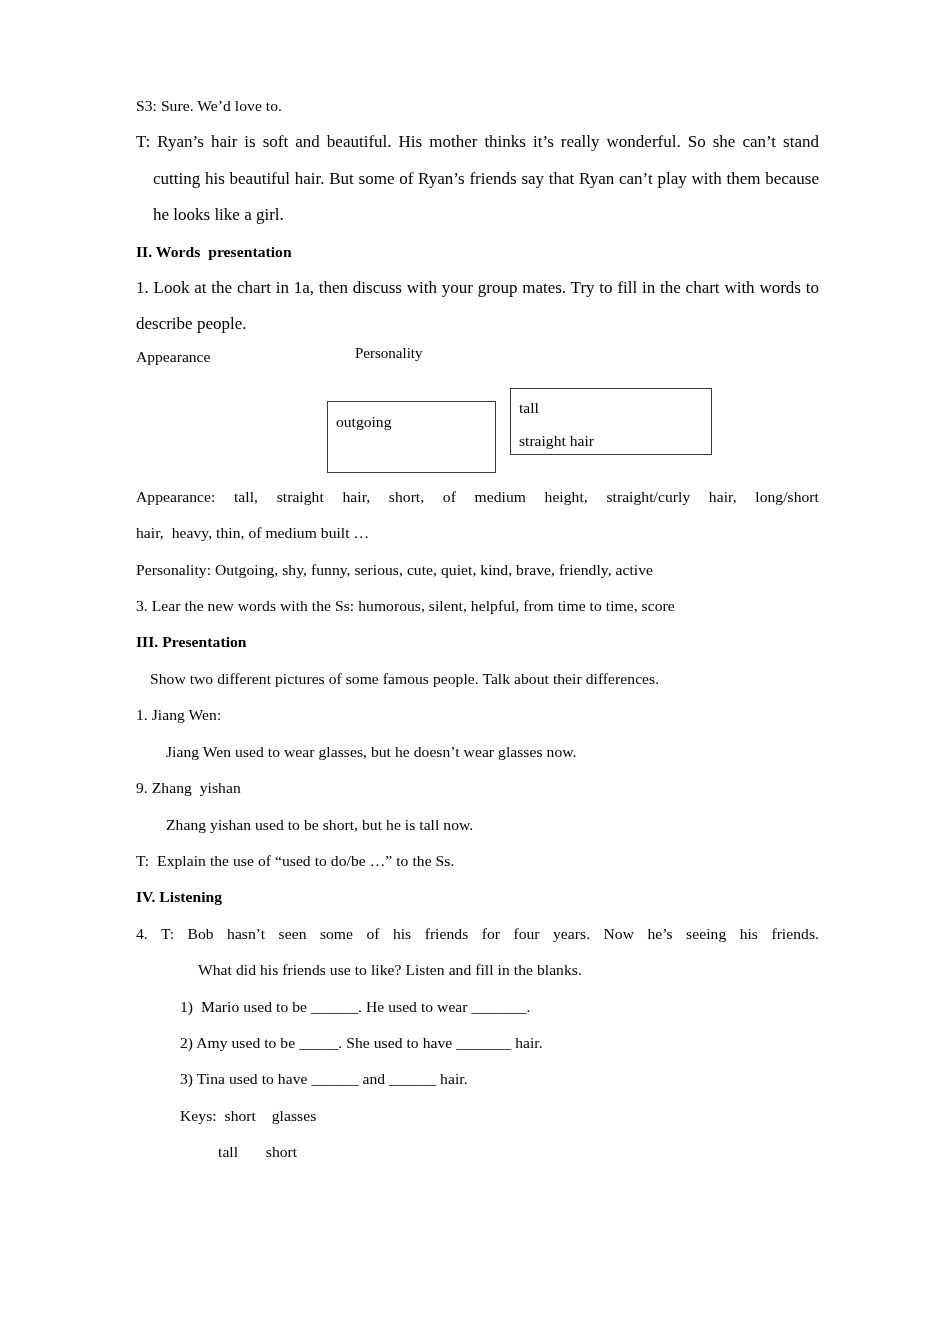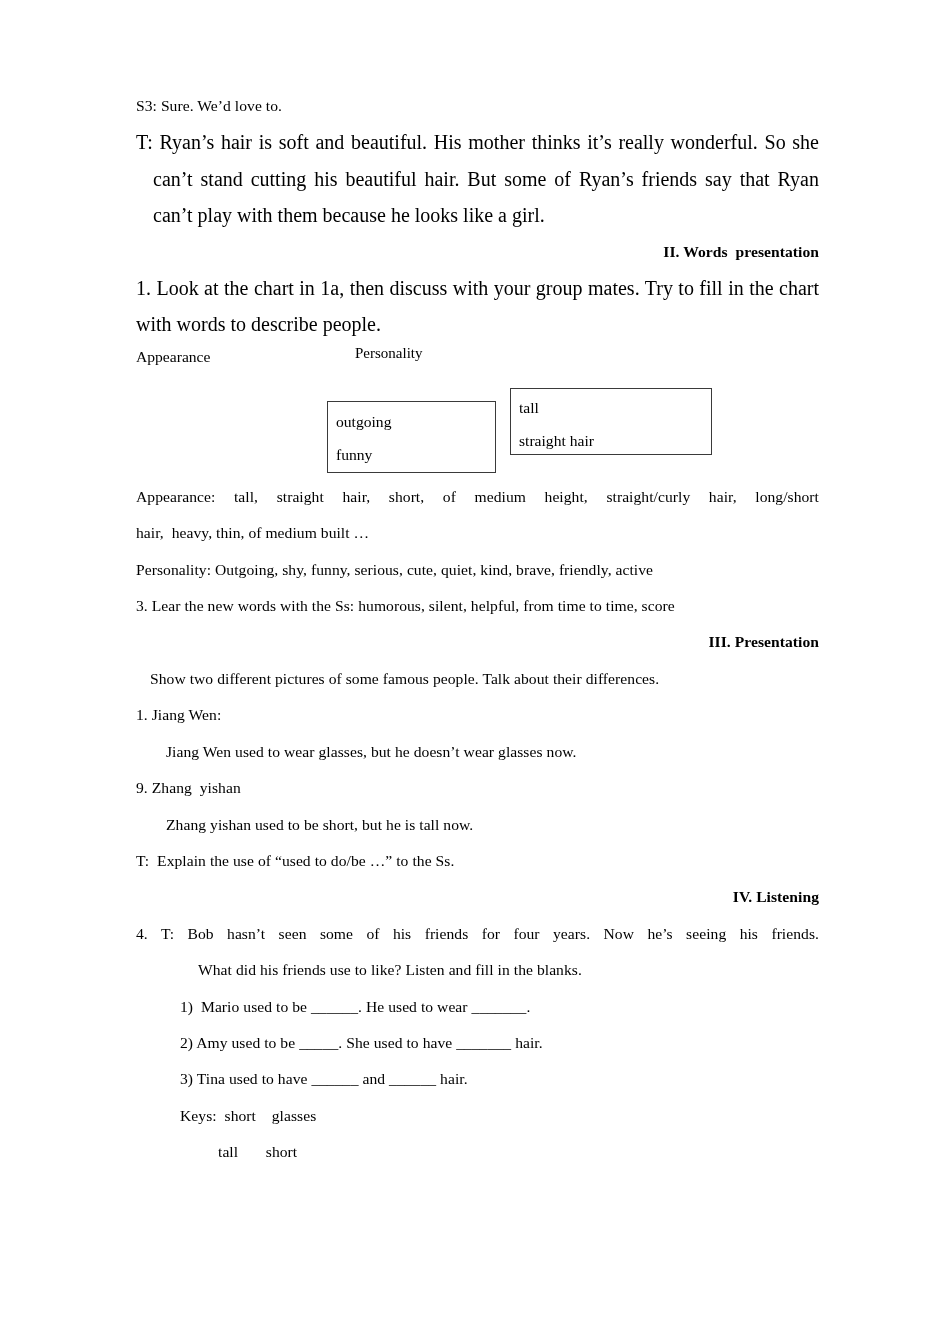--- a/index.html
+++ b/index.html
@@ -34,34 +34,33 @@
 
   
   .ln {
     font-size: 15.6px;
     line-height: 36.4px;
     white-space: pre-wrap;
     letter-spacing: 0.05px;
   }
   .ln.bold {
     font-weight: bold;
-    text-align: right;
   }
   .justify {
     text-align: justify;
     text-align-last: justify;
   }
   .ind-1  { padding-left: 14px; }
   .ind-2  { padding-left: 30px; }
   .ind-3  { padding-left: 44px; }
   .ind-4  { padding-left: 62px; }
 
   
   .para {
-    font-size: 20px;
+    font-size: 17px;
     line-height: 36.4px;
     text-align: justify;
     text-align-last: left;
   }
   .para-hang {
     padding-left: 17px;
     text-indent: -17px;
   }
 
   
@@ -121,21 +120,20 @@
 
     <div class="ln bold">II. Words  presentation</div>
     <div class="para">1. Look at the chart in 1a, then discuss with your group mates. Try to fill in the chart with words to describe people.</div>
 
     <div class="chart-zone">
       <div class="lbl-appearance">Appearance</div>
       <div class="lbl-personality">Personality</div>
 
       <div class="wordbox box-personality">
         <div class="wline">outgoing</div>
-        <div class="wline">funny</div>
       </div>
 
       <div class="wordbox box-appearance">
         <div class="wline">tall</div>
         <div class="wline">straight hair</div>
       </div>
     </div>
 
     <div class="ln justify">Appearance: tall, straight hair, short, of medium height, straight/curly hair, long/short</div>
     <div class="ln">hair,  heavy, thin, of medium built …</div>

